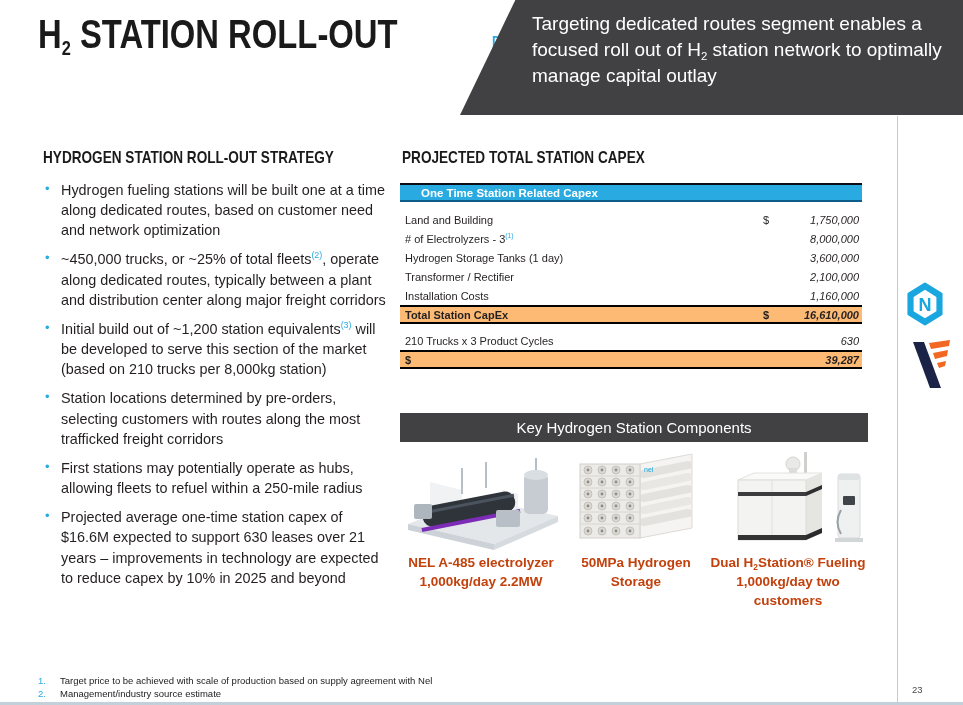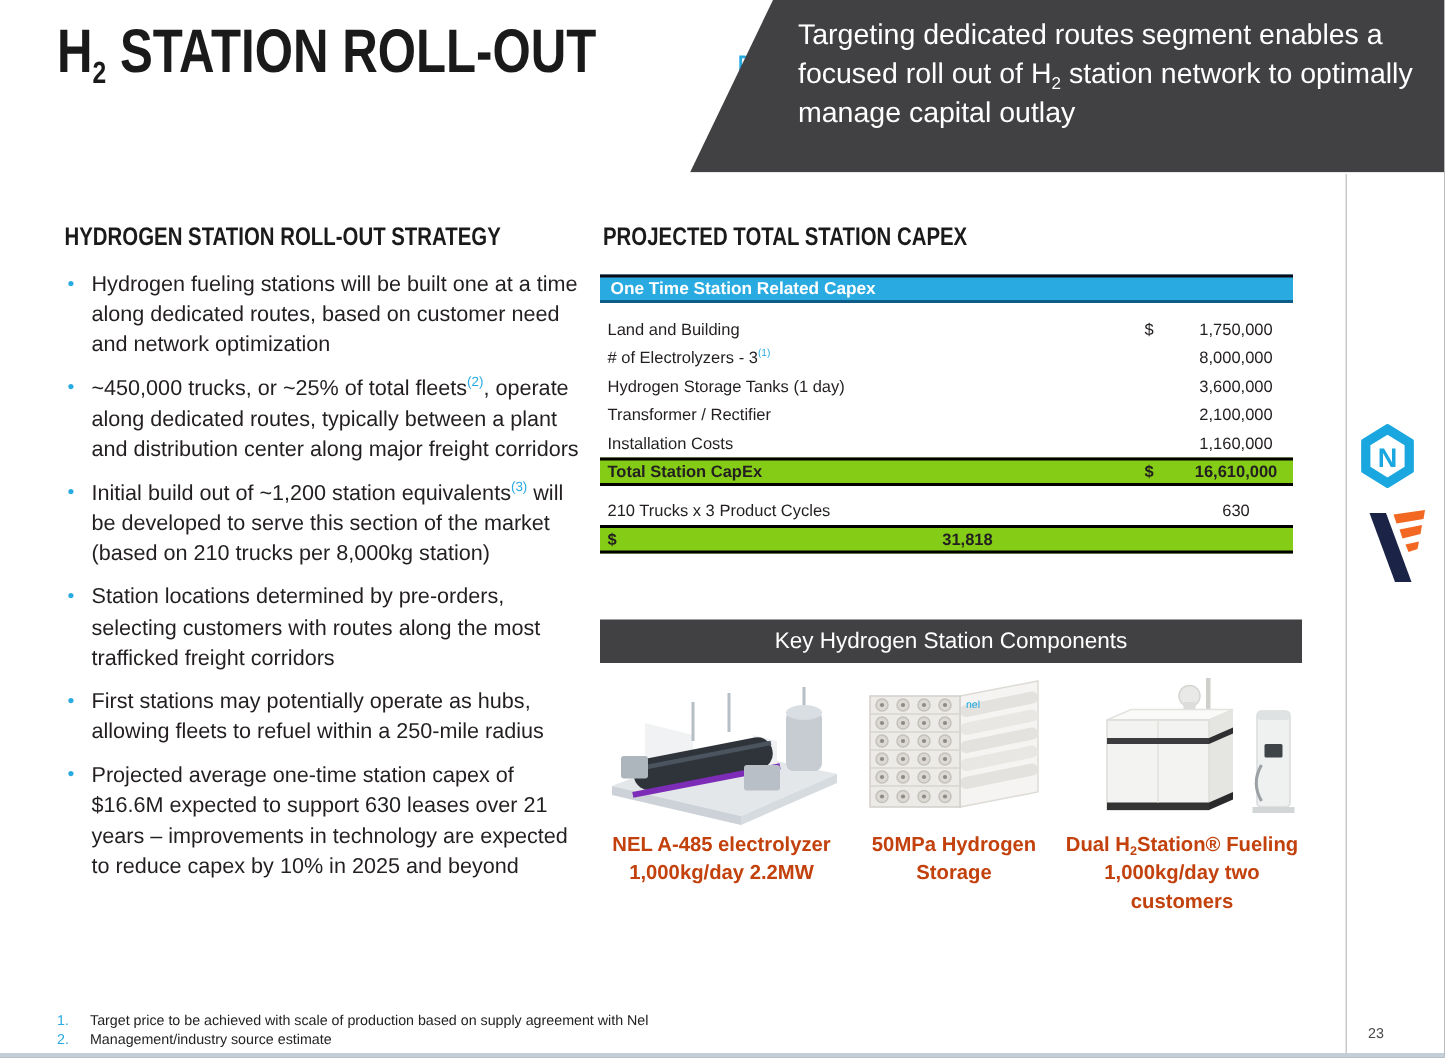--- a/index.html
+++ b/index.html
@@ -42,29 +42,29 @@
   
   .bullets { position: absolute; left: 43px; top: 180px; width: 348px; list-style: none; }
   .bullet { position: relative; padding-left: 18px; margin-bottom: 9px; font-size: 14.4px; line-height: 1.4; color: #231f20; }
   .bullet::before { content: "•"; position: absolute; left: 2px; top: 0; color: #29abe2; font-size: 13px; }
   .ref { color: #29abe2; font-size: 0.62em; vertical-align: super; line-height: 0; }
 
   
   .table { position: absolute; left: 400px; top: 183px; width: 462px; font-size: 11px; }
   .t-header {
     background: #29abe2; color: #ffffff; font-weight: bold; font-size: 11.5px;
-    height: 19px; line-height: 17px; padding-left: 7px;
+    height: 19px; line-height: 17px; padding-left: 21px;
     border-top: 2px solid #0d0d1a; border-bottom: 2px solid #0e5c8a;
   }
   .t-body { margin-top: 8px; }
   .t-row { display: flex; align-items: center; height: 19px; padding: 0 3px 0 5px; }
   .t-row .lbl { width: 358px; }
   .t-row .cur { width: 26px; text-align: left; }
-  .t-row .val { flex: 1; text-align: center; }
-  .t-row.total { background: #84cc16; font-weight: bold; border-top: 2px solid #000; border-bottom: 2px solid #000; }
+  .t-row .val { flex: 1; text-align: right; font-style: italic; }
+  .t-row.total { background: #fdba74; font-weight: bold; border-top: 2px solid #000; border-bottom: 2px solid #000; }
   .t-gap { height: 7px; }
 
   
   .comp-bar {
     position: absolute; left: 400px; top: 413px; width: 468px; height: 29px;
     background: #414042; color: #ffffff; font-size: 15px;
     text-align: center; line-height: 29px;
   }
   .figure { position: absolute; top: 448px; }
   #fig-electrolyzer { left: 402px; width: 160px; height: 102px; }
@@ -148,21 +148,21 @@
           <span class="val">16,610,000</span>
         </div>
       <div class="t-gap"></div>
       <div class="t-row">
           <span class="lbl">210 Trucks x 3 Product Cycles</span>
           <span class="cur"></span>
           <span class="val">630</span>
         </div>
       <div class="t-row total">
           <span class="cur">$</span>
-          <span class="val">31,818</span>
+          <span class="val">39,287</span>
         </div>
     </div>
   </div>
 
   <div class="comp-bar">Key Hydrogen Station Components</div>
 
   <div id="fig-electrolyzer" class="figure">
     <svg width="160" height="102" viewBox="0 0 160 102">
       <polygon points="6,76 92,96 156,68 72,50" fill="#e3e7ea"></polygon>
       <polygon points="6,76 6,82 92,102 92,96" fill="#ccd2d7"></polygon>

